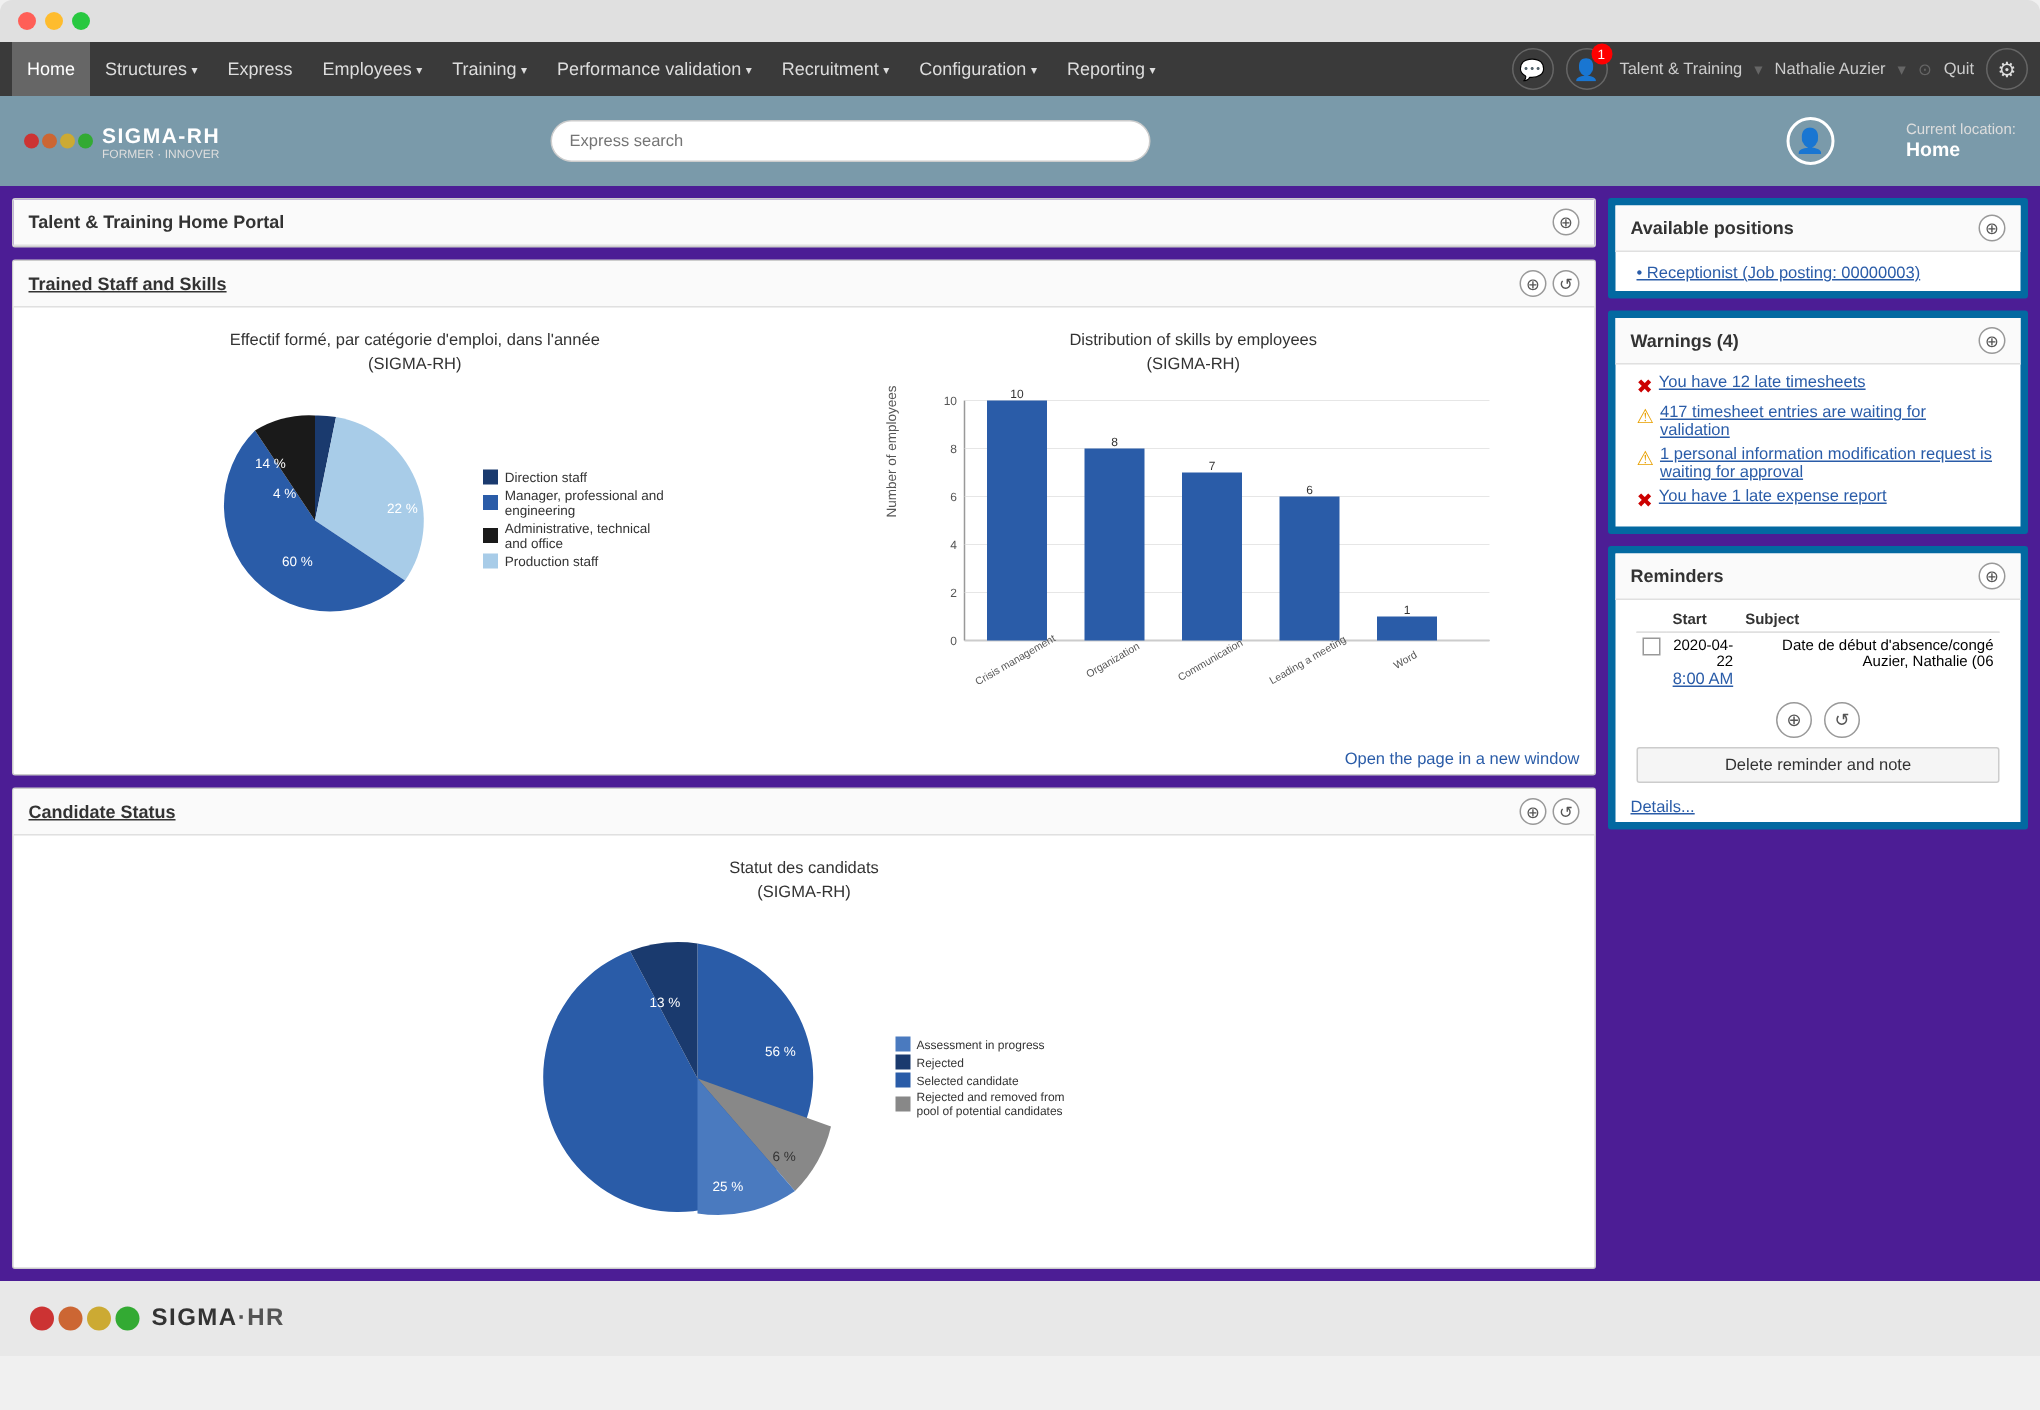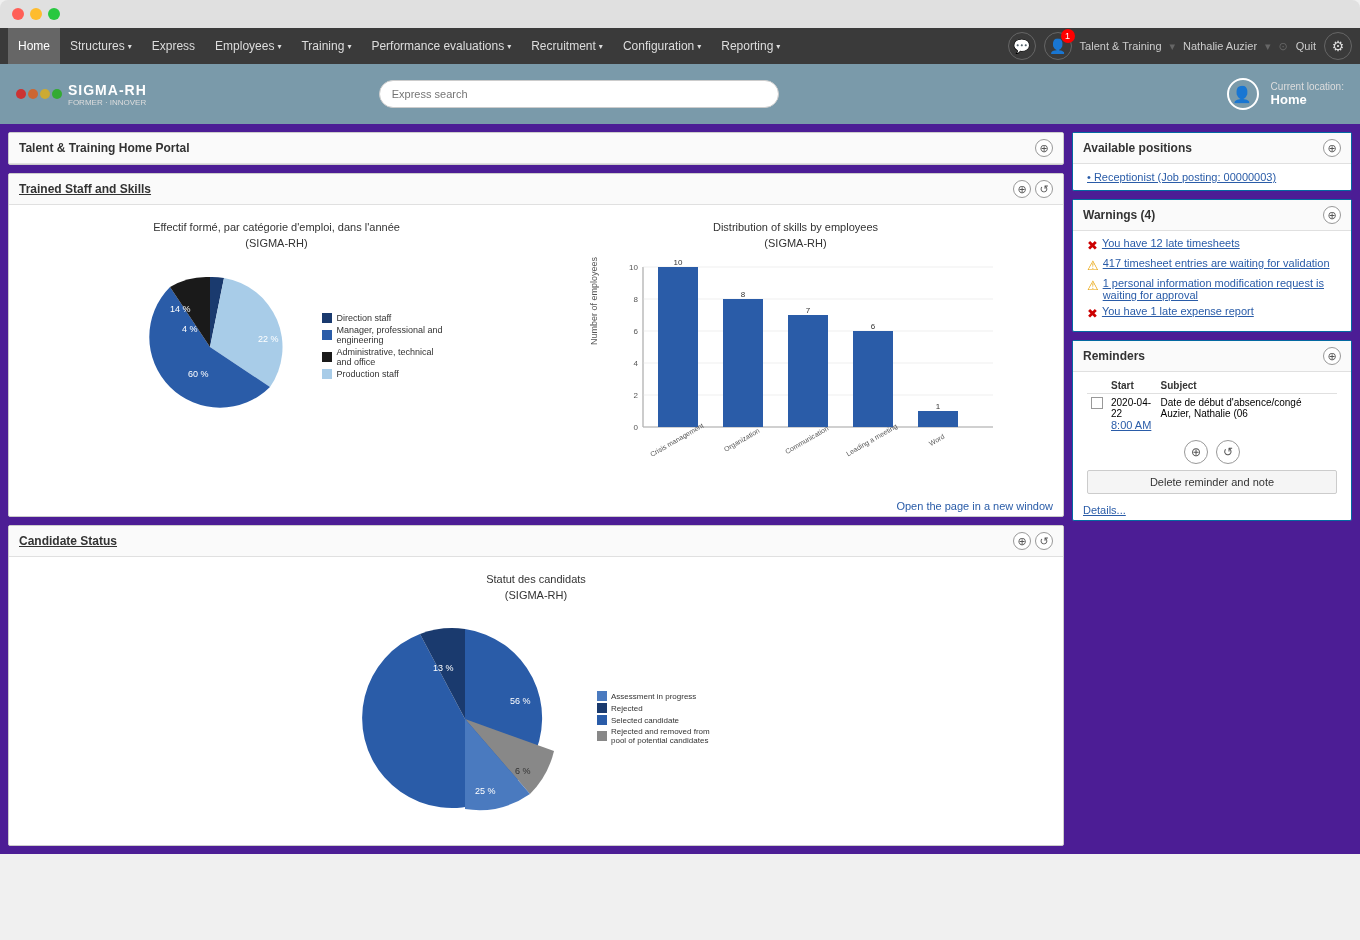--- a/index.html
+++ b/index.html
@@ -115,20 +115,21 @@
     }
     .header-right {
       margin-left: auto;
       display: flex;
       align-items: center;
       gap: 12px;
     }
     .current-location {
       font-size: 11px;
       color: #fff;
+      margin-left: 36px;
     }
     .current-location .label { color: #ddd; font-size: 10px; }
     .current-location .value { font-size: 13px; font-weight: bold; }
     .location-icon {
       width: 32px; height: 32px;
       border-radius: 50%;
       border: 2px solid #fff;
       display: flex; align-items: center; justify-content: center;
       color: #fff;
       font-size: 16px;
@@ -259,21 +260,21 @@
       text-decoration: none;
       display: block;
       text-align: right;
       padding: 4px 10px;
       cursor: pointer;
     }
     
     
     .sidebar-panel {
       background: #fff;
-      border: 1px solid #0369a1;
+      border: 5px solid #0369a1;
       border-radius: 2px;
     }
     .sidebar-panel-header {
       display: flex;
       align-items: center;
       justify-content: space-between;
       padding: 6px 10px;
       background: #fafafa;
       border-bottom: 1px solid #e0e0e0;
     }
@@ -318,20 +319,21 @@
     .reminder-table th {
       text-align: left;
       padding: 2px 4px;
       font-size: 10px;
       color: #333;
       border-bottom: 1px solid #e0e0e0;
     }
     .reminder-table td {
       padding: 3px 4px;
       vertical-align: top;
+      text-align: right;
     }
     .reminder-actions {
       display: flex;
       gap: 8px;
       justify-content: center;
       padding: 6px;
     }
     .reminder-action-btn {
       width: 24px; height: 24px;
       border-radius: 50%;
@@ -412,21 +414,21 @@
     </div>
     <div class="nav-item">
       <span>Employees</span>
       <span class="arrow">▾</span>
     </div>
     <div class="nav-item">
       <span>Training</span>
       <span class="arrow">▾</span>
     </div>
     <div class="nav-item">
-      <span>Performance evaluations</span>
+      <span>Performance validation</span>
       <span class="arrow">▾</span>
     </div>
     <div class="nav-item">
       <span>Recruitment</span>
       <span class="arrow">▾</span>
     </div>
     <div class="nav-item">
       <span>Configuration</span>
       <span class="arrow">▾</span>
     </div>
@@ -726,14 +728,25 @@
             <div class="reminder-action-btn">↺</div>
           </div>
           <button class="delete-btn">Delete reminder and note</button>
         </div>
         <a class="details-link">Details...</a>
       </div>
 
     </div>
   </div>
 
+  <div class="footer">
+    <div class="footer-logo-circles">
+      <div class="footer-circle" style="background:#cc3333;"></div>
+      <div class="footer-circle" style="background:#cc6633;"></div>
+      <div class="footer-circle" style="background:#ccaa33;"></div>
+      <div class="footer-circle" style="background:#33aa33;"></div>
+    </div>
+    <div class="footer-text">
+      SIGMA<span>·HR</span>
+    </div>
+  </div>
 
 </div>
 
 </body></html>

